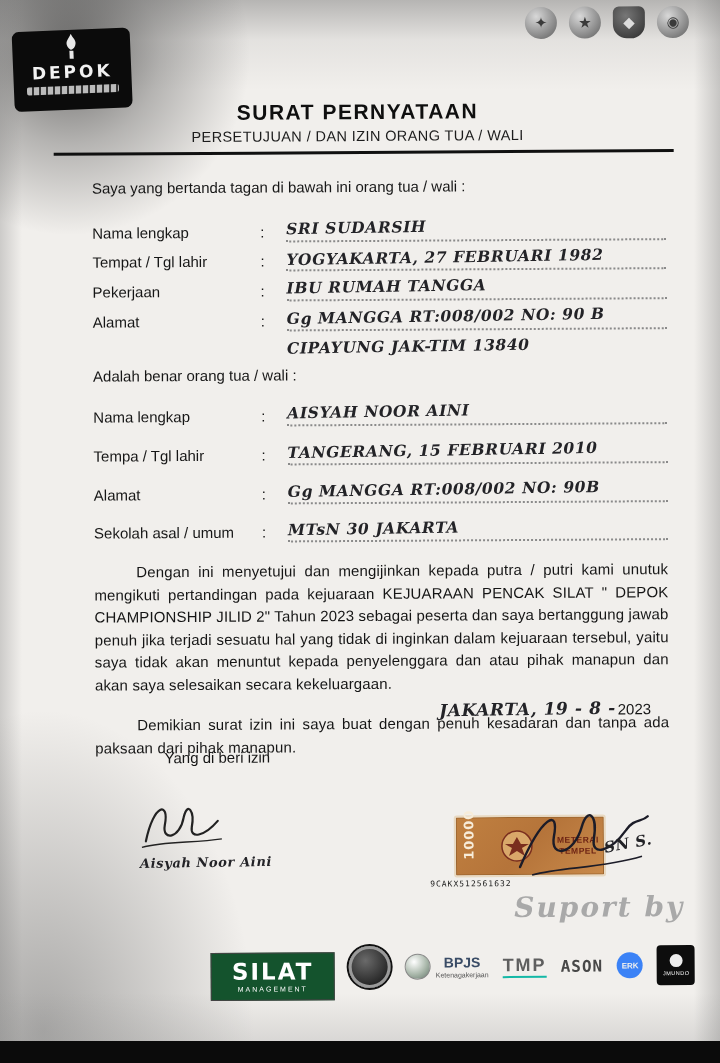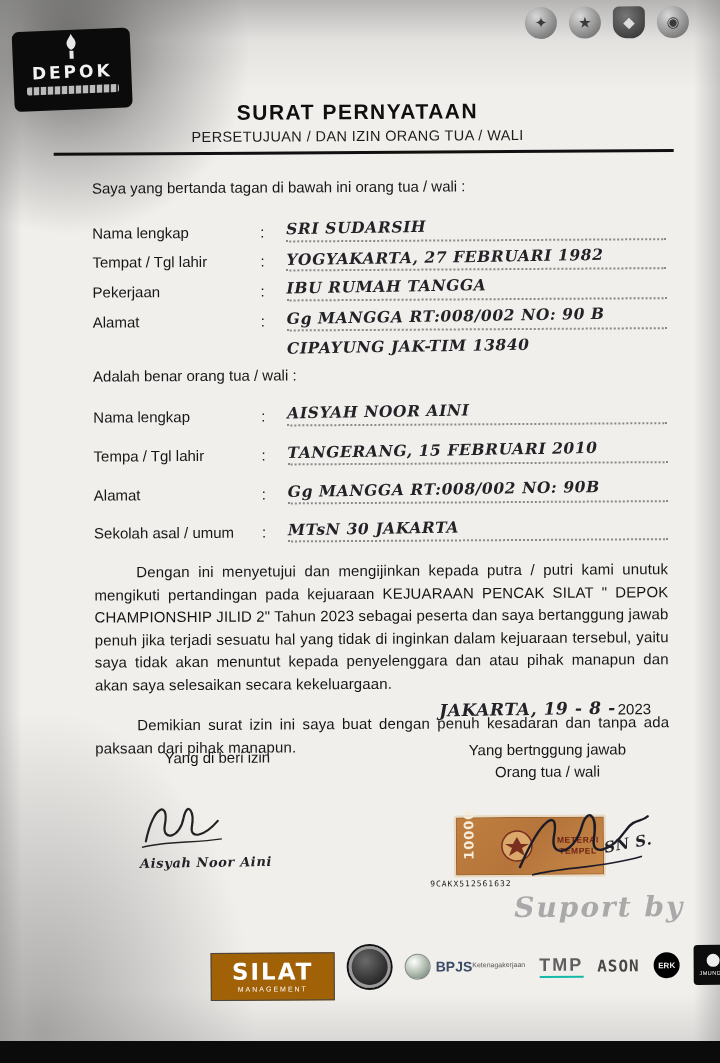--- a/index.html
+++ b/index.html
@@ -67,36 +67,36 @@
   .stamp-amount{flex:none;width:26px;text-align:center;color:#f7ecd9;font-weight:bold;font-size:13px;
     transform:rotate(-90deg);letter-spacing:1px;font-family:"DejaVu Sans",sans-serif;}
   .stamp-center{flex:1;display:flex;align-items:center;justify-content:center;}
   .stamp-right{flex:none;width:52px;text-align:center;color:#6e2414;font-weight:bold;font-size:8.5px;line-height:1.3;letter-spacing:.5px;}
   .stamp-serial{position:absolute;left:428px;top:880px;font-family:"DejaVu Sans Mono",monospace;font-size:8px;color:#222;letter-spacing:1px;}
 
   
   .support-by{position:absolute;right:38px;top:892px;font-family:"DejaVu Serif",serif;
     font-style:italic;font-weight:bold;font-size:28px;color:#a9a9a9;letter-spacing:2px;}
   .logo-row{position:absolute;left:208px;right:6px;top:938px;height:58px;display:flex;align-items:center;gap:14px;}
-  .silat-box{width:122px;height:46px;background:#a16207;color:#fff;display:flex;flex-direction:column;
+  .silat-box{width:122px;height:46px;background:#14532d;color:#fff;display:flex;flex-direction:column;
     align-items:center;justify-content:center;border:1px solid #444;flex:none;margin-top:17px;}
   .silat-big{font-size:23px;font-weight:bold;letter-spacing:2px;line-height:1;font-family:"DejaVu Sans",sans-serif;}
   .silat-small{font-size:7px;letter-spacing:2px;margin-top:2px;}
   .circle-logo{width:42px;height:42px;border-radius:50%;flex:none;
     background:radial-gradient(circle at 40% 35%,#6a6a6a,#232323 70%);
     box-shadow:0 0 0 2px #111, inset 0 0 0 3px #9a9a9a;}
   .bpjs{display:flex;align-items:center;gap:5px;flex:none;}
   .bpjs-circle{width:24px;height:24px;border-radius:50%;
     background:radial-gradient(circle at 35% 30%,#fff,#aab8ab 55%,#63766a);border:1px solid #888;}
-  .bpjs-text{display:flex;flex-direction:row;line-height:1;}
+  .bpjs-text{display:flex;flex-direction:column;line-height:1;align-items:center;}
   .bpjs-name{font-weight:bold;font-size:14px;color:#3a4c66;}
   .bpjs-sub{font-size:7px;color:#555;margin-top:2px;}
   .tmp-text{font-size:18px;font-weight:bold;color:#5f5f5f;letter-spacing:2px;border-bottom:2px solid #14b8a6;flex:none;}
   .ason-text{font-family:"DejaVu Sans Mono",monospace;font-size:16px;font-weight:bold;color:#474747;letter-spacing:1px;flex:none;}
-  .erk-circle{width:26px;height:26px;border-radius:50%;background:#000000;color:#eee;font-size:8px;font-weight:bold;
+  .erk-circle{width:26px;height:26px;border-radius:50%;background:#3b82f6;color:#eee;font-size:8px;font-weight:bold;
     display:flex;align-items:center;justify-content:center;flex:none;}
   .jmundo{width:38px;height:40px;background:#0d0d0d;border-radius:4px;display:flex;flex-direction:column;
     align-items:center;justify-content:center;gap:3px;flex:none;}
   .jmundo-dot{width:13px;height:13px;border-radius:50%;background:#ededed;}
   .jmundo-name{color:#fff;font-size:5.5px;letter-spacing:.5px;}
   .bottom-bar{position:absolute;left:0;right:0;bottom:0;height:22px;background:#0b0b0b;z-index:3;}
 </style>
 </head>
 <body>
 
@@ -190,24 +190,20 @@
       </div>
 
       <div class="para">Dengan ini menyetujui dan mengijinkan kepada putra / putri kami unutuk mengikuti pertandingan pada kejuaraan KEJUARAAN PENCAK SILAT " DEPOK CHAMPIONSHIP JILID 2" Tahun 2023 sebagai peserta dan saya bertanggung jawab penuh jika terjadi sesuatu hal yang tidak di inginkan dalam kejuaraan tersebul, yaitu saya tidak akan menuntut kepada penyelenggara dan atau pihak manapun dan akan saya selesaikan secara kekeluargaan.</div>
       <div class="para">Demikian surat izin ini saya buat dengan penuh kesadaran dan tanpa ada paksaan dari pihak manapun.</div>
     </div>
 
     <div class="date-line">
       <span class="hw">JAKARTA, 19 - 8 -</span><span class="date-typed">2023</span>
     </div>
     <div class="sign-label-left">Yang di beri izin</div>
-    <div class="sign-label-right">
-      <div>Yang bertnggung jawab</div>
-      <div>Orang tua / wali</div>
-    </div>
 
     <svg class="sig" style="left:132px;top:796px;" width="95" height="58" viewBox="0 0 95 58">
       <path d="M12 44 C 20 6, 36 4, 31 28 C 28 44, 46 42, 50 20 C 54 4, 61 14, 58 30 C 56 42, 70 40, 84 24" stroke="#222" stroke-width="2.2" fill="none" stroke-linecap="round"></path>
       <path d="M8 50 C 30 44, 60 46, 88 42" stroke="#222" stroke-width="1.4" fill="none"></path>
     </svg>
     <div class="left-name hw">Aisyah Noor Aini</div>
 
     <div class="stamp">
       <div class="stamp-amount">10000</div>
       <div class="stamp-center">

